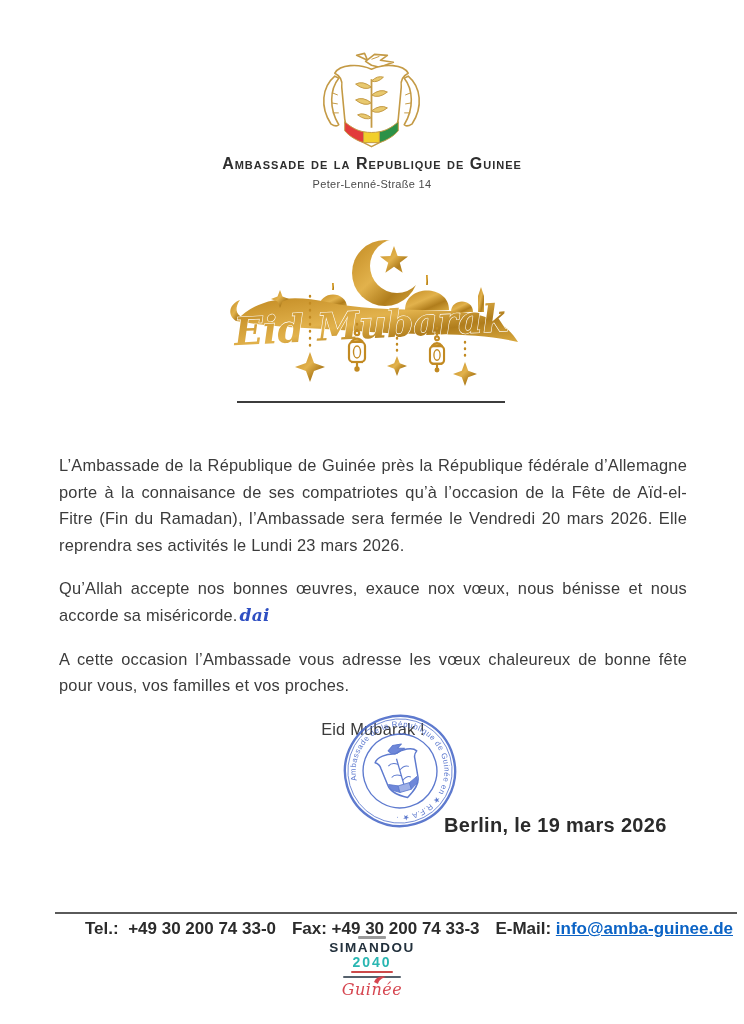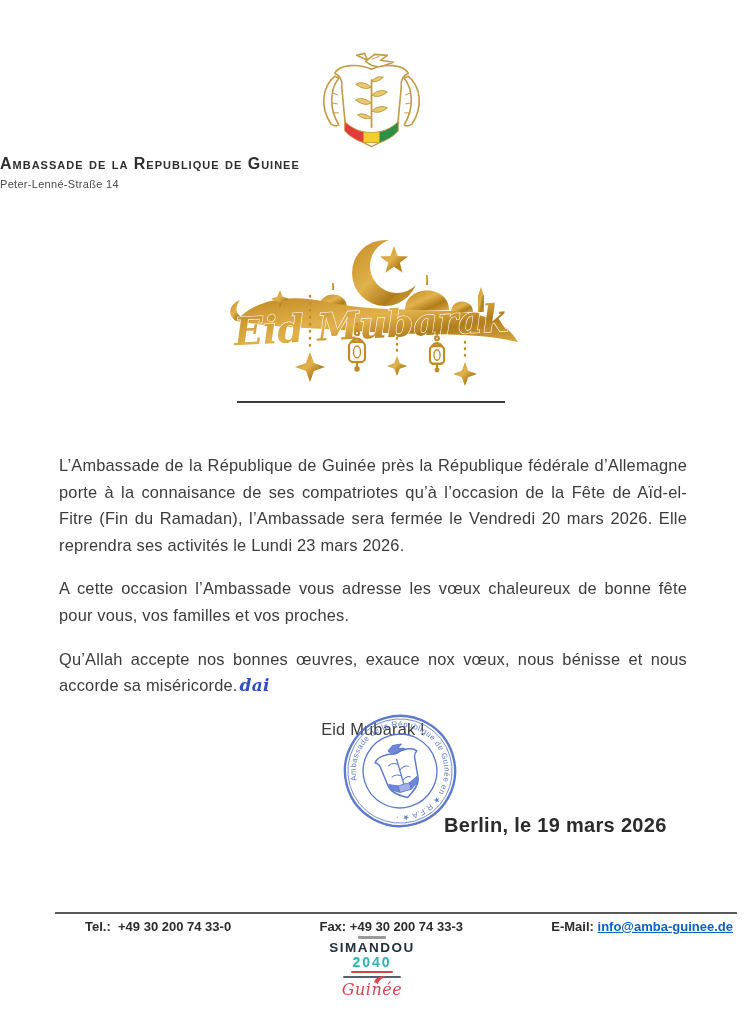--- a/index.html
+++ b/index.html
@@ -4,21 +4,21 @@
 <style>
   * { margin:0; padding:0; box-sizing:border-box; }
   html,body { background:#ffffff; }
   .page {
     position:relative; width:744px; height:1024px; margin:0 auto;
     background:#ffffff; overflow:hidden;
     font-family:"Liberation Sans", sans-serif; color:#3a3a3a;
   }
 
   
-  .letterhead { position:absolute; top:45px; left:0; width:100%; text-align:left; }
+  .letterhead { position:absolute; top:45px; left:0; width:100%; text-align:center; }
   .coa { display:block; margin:0 auto; }
   .org-name {
     margin-top:4px; font-variant:small-caps; font-weight:700; font-size:16px;
     letter-spacing:1px; color:#2e2e2e;
   }
   .addr { font-size:11px; color:#4a4a4a; margin-top:5px; letter-spacing:.3px; }
 
   
   .eid-banner { position:absolute; top:224px; left:222px; width:300px; height:172px; }
 
@@ -48,21 +48,21 @@
   .dateline {
     position:absolute; top:814px; left:444px; font-size:20px; font-weight:700;
     color:#2b2b2b; letter-spacing:.3px;
   }
 
   
   .footer-line { position:absolute; top:912px; left:55px; width:682px; height:1.6px; background:#5a5a5a; }
   .footer-row {
     position:absolute; top:919px; left:55px; width:682px;
     display:flex; justify-content:space-between; align-items:center;
-    font-size:13px; font-weight:700; color:#2b2b2b;
+    font-size:17px; font-weight:700; color:#2b2b2b;
   }
   .footer-row .cell { white-space:nowrap; }
   .cell-tel { padding-left:30px; }
   .cell-email { padding-right:4px; }
   .email-link { color:#0b63c5; text-decoration:underline; cursor:pointer; }
 
   
   .brand-block { position:absolute; top:936px; left:0; width:100%; text-align:center; line-height:1; }
   .fine-bar { margin:0 auto; border-radius:1px; }
   .bar-top { width:28px; height:2.5px; background:#9a9a9a; margin-bottom:2px; }
@@ -174,22 +174,22 @@
         <line x1="0" y1="10" x2="0" y2="15"></line>
         <circle cy="17" r="1.6" fill="#c28a22"></circle>
       </g>
     </svg>
   </div>
 
   <div class="divider"></div>
 
   <main class="content">
     <p>L’Ambassade de la République de Guinée près la République fédérale d’Allemagne porte à la connaisance de ses compatriotes qu’à l’occasion de la Fête de Aïd-el-Fitre (Fin du Ramadan), l’Ambassade sera fermée le Vendredi 20 mars 2026. Elle reprendra ses activités le Lundi 23 mars 2026.</p>
+    <p><span>Qu’Allah accepte nos bonnes œuvres, exauce nox vœux, nous bénisse et nous accorde sa miséricorde.</span><span class="initials">dai</span></p>
     <p>A cette occasion l’Ambassade vous adresse les vœux chaleureux de bonne fête pour vous, vos familles et vos proches.</p>
-    <p><span>Qu’Allah accepte nos bonnes œuvres, exauce nox vœux, nous bénisse et nous accorde sa miséricorde.</span><span class="initials">dai</span></p>
     <p class="closing">Eid Mubarak !</p>
   </main>
 
   <div class="stamp-wrap">
     <svg width="118" height="118" viewBox="0 0 120 120">
       <defs>
         <path id="ringpath" d="M60,60 m-45,0 a45,45 0 1,1 90,0 a45,45 0 1,1 -90,0"></path>
       </defs>
       <g stroke="#4868c8" fill="none">
         <circle cx="60" cy="60" r="56" stroke-width="2.4"></circle>

